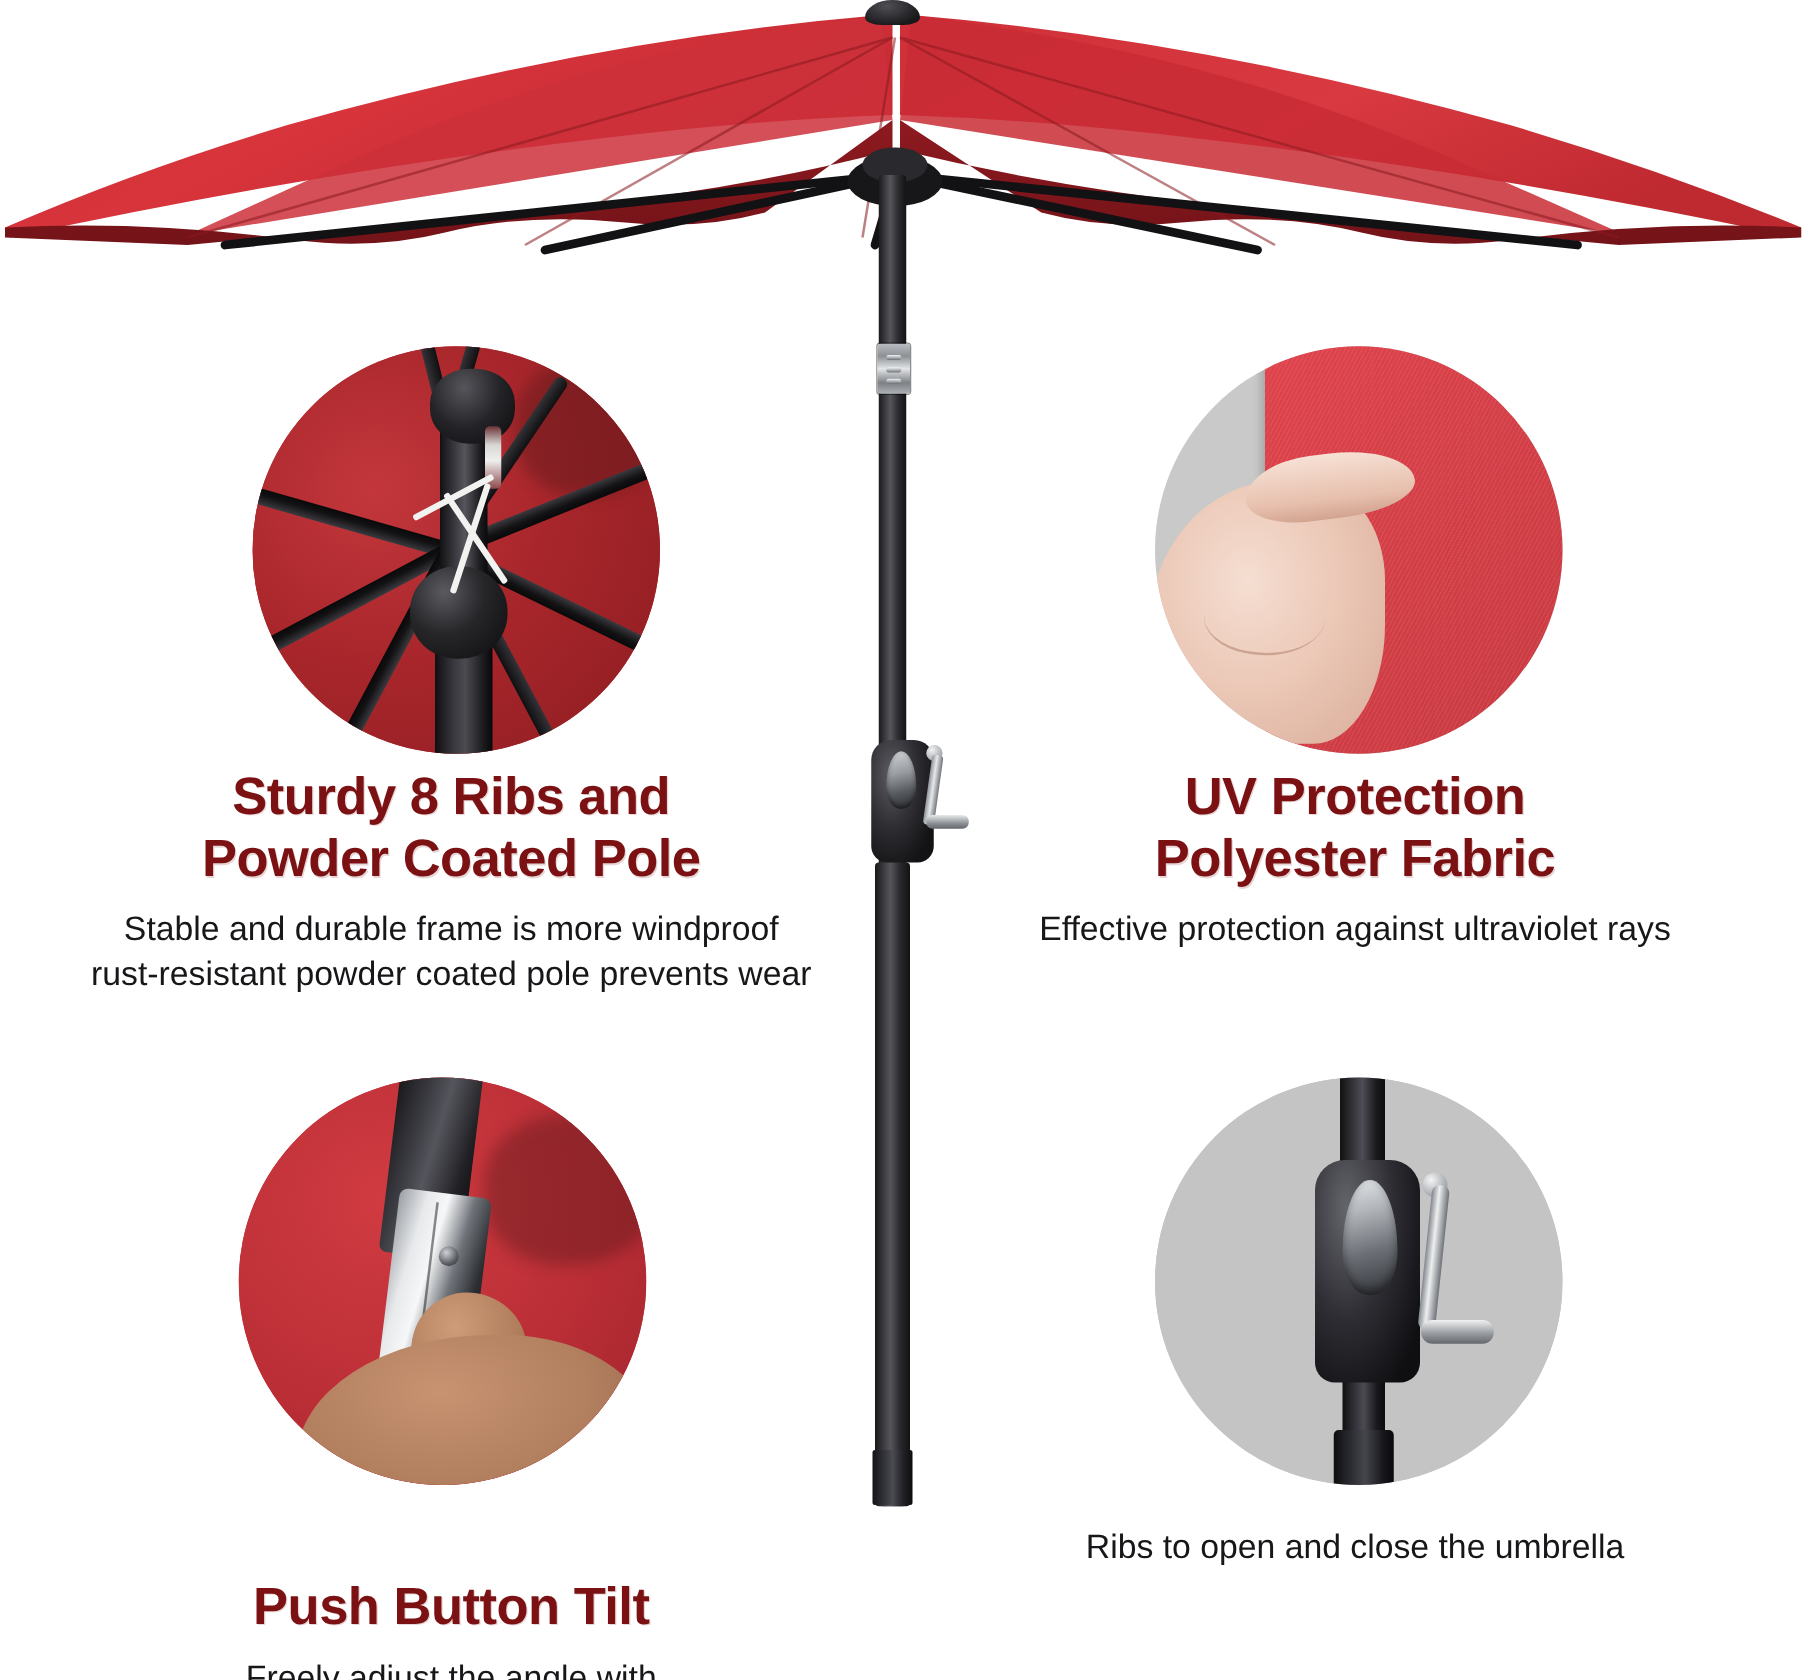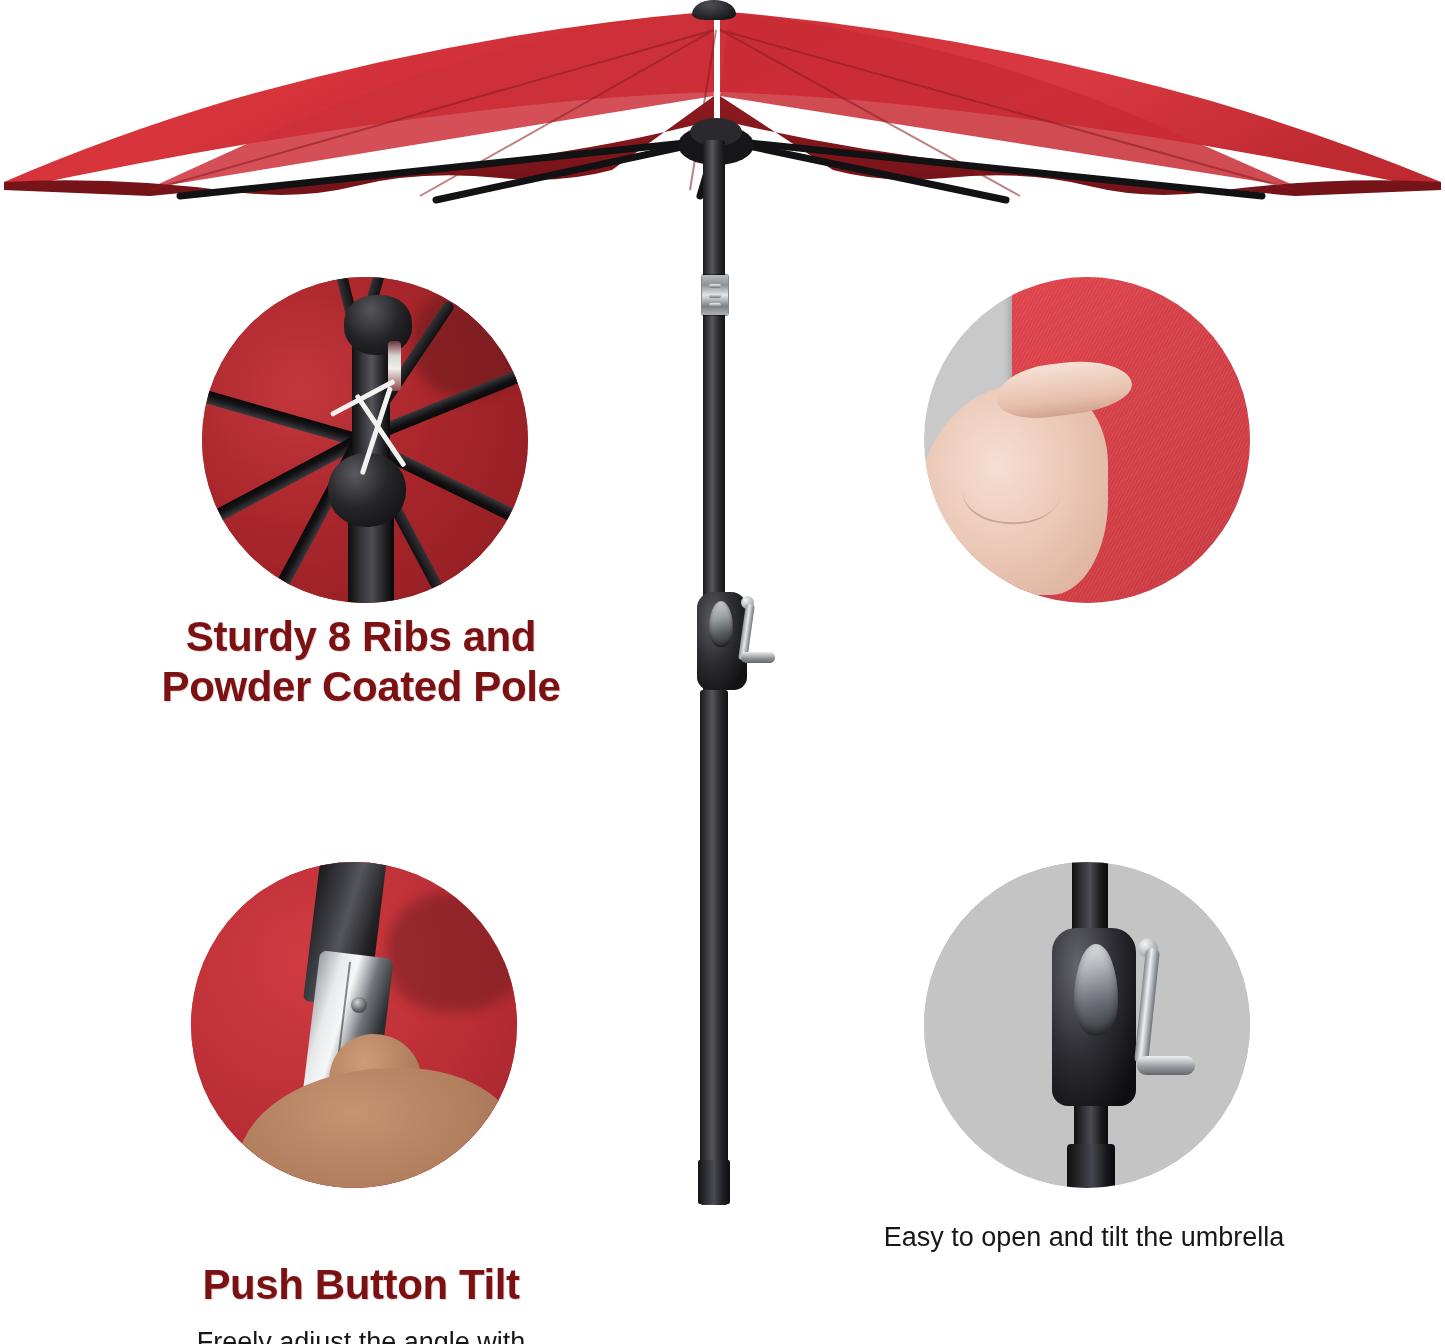--- a/index.html
+++ b/index.html
@@ -312,26 +312,33 @@
         <div class="ck-drop"></div>
       </div>
     <div class="ck-knob"></div>
     <div class="ck-arm"></div>
     <div class="ck-handle"></div>
   </div>
 
   <div class="block b-ribs">
     <h2>Sturdy 8 Ribs and
 Powder Coated Pole</h2>
-  </div>
-
+    <p>Stable and durable frame is more windproof
+rust-resistant powder coated pole prevents wear</p>
+  </div>
+
+  <div class="block b-uv">
+    <h2>UV Protection
+Polyester Fabric</h2>
+    <p>Effective protection against ultraviolet rays</p>
+  </div>
 
   <div class="block b-tilt">
     <h2>Push Button Tilt</h2>
     <p>Freely adjust the angle with
 a locking tilt joint for the charge of sun</p>
   </div>
 
   <div class="block b-crank">
-    <p>Easy to open and tilt the umbrella</p>
+    <p>Ribs to open and close the umbrella</p>
   </div>
 
 </div>
 
 </body></html>

